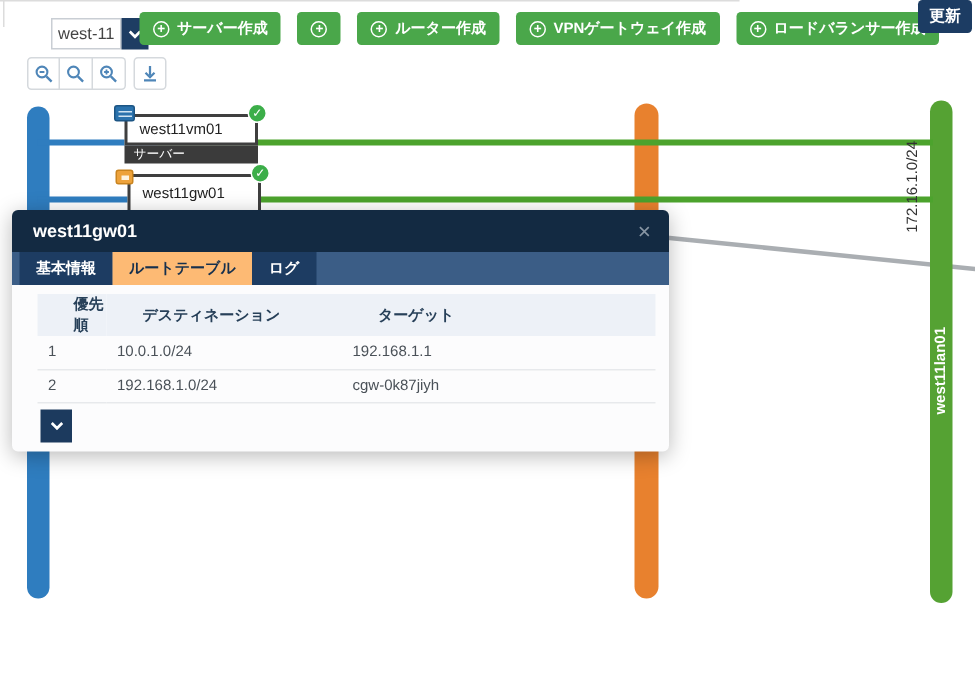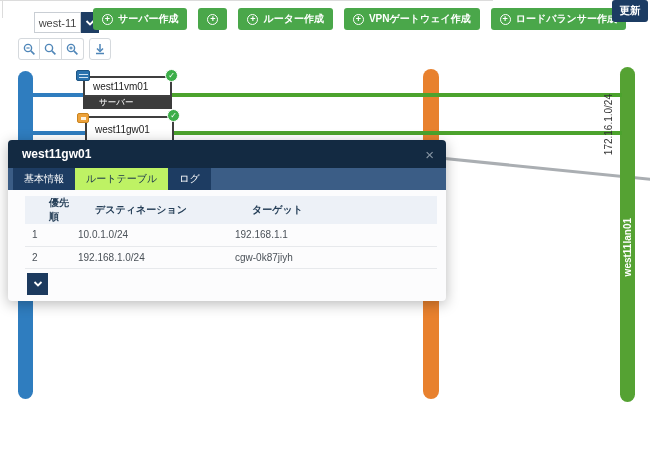--- a/index.html
+++ b/index.html
@@ -42,35 +42,35 @@
 
   .vtext { writing-mode:vertical-rl; transform:rotate(180deg); }
   .cidr-label { position:absolute; left:601px; top:68px; width:15px; height:114px; z-index:4; font-size:10px; color:#333; display:flex; align-items:center; justify-content:center; }
   .lan-name { position:absolute; left:620px; top:200px; width:15px; height:95px; z-index:4; font-size:10px; font-weight:bold; color:#fff; display:flex; align-items:center; justify-content:center; }
 
   .node { position:absolute; width:89px; z-index:4; }
   .node .box { background:#fff; border:2px solid #3f3f3f; font-size:10px; color:#222; height:21px; display:flex; align-items:center; padding-left:8px; white-space:nowrap; }
   .node1 { left:83px; top:76px; }
   .node2 { left:85px; top:116px; }
   .node2 .box { height:26px; align-items:flex-start; padding-top:6px; }
-  .node .tip { background:#3b3b3b; color:#fff; font-size:8.5px; height:12px; display:flex; align-items:center; padding-left:16px; }
+  .node .tip { background:#3b3b3b; color:#fff; font-size:8.5px; height:12px; display:flex; align-items:center; padding-left:6px; }
   .check { position:absolute; right:-6px; top:-7px; width:13px; height:13px; background:#3cae49; border:1px solid #fff; border-radius:50%; color:#fff; font-size:8px; font-weight:bold; display:flex; align-items:center; justify-content:center; z-index:5; }
   .server-icon { position:absolute; left:-7px; top:-6px; width:14px; height:11px; background:#2a72ad; border:1px solid #1c5584; border-radius:2px; z-index:5; }
   .server-icon::after { content:""; position:absolute; left:2px; top:3px; width:9px; height:1px; background:#cfe3f2; box-shadow:0 3px 0 #cfe3f2; }
   .gateway-icon { position:absolute; left:-8px; top:-3px; width:12px; height:10px; background:#eda23b; border:1px solid #c9841f; border-radius:2px; z-index:5; }
   .gateway-icon::after { content:""; position:absolute; left:3px; top:3px; width:5px; height:3px; background:#fdf3e0; }
 
   
   .modal { position:absolute; left:8px; top:140px; width:438px; height:161px; background:#fcfcfd; border-radius:4px; box-shadow:0 3px 14px rgba(0,0,0,.28); z-index:10; }
   .modal-header { height:28px; background:#132a42; border-radius:4px 4px 0 0; display:flex; align-items:center; justify-content:space-between; padding:0 12px 0 14px; }
   .modal-title { color:#fff; font-size:12px; font-weight:bold; }
   .modal-close { color:#8795a3; font-size:15px; line-height:15px; cursor:pointer; }
   .tabbar { height:22px; background:#3b5d86; display:flex; padding-left:5px; }
-  .tab { height:22px; display:flex; align-items:center; padding:0 11px; background:#1d3c62; color:#fff; font-size:10px; font-weight:normal; cursor:pointer; white-space:nowrap; }
-  .tab.active { background:#bef264; color:#16304d; }
+  .tab { height:22px; display:flex; align-items:center; padding:0 11px; background:#1d3c62; color:#fff; font-size:10px; font-weight:bold; cursor:pointer; white-space:nowrap; }
+  .tab.active { background:#fdba74; color:#16304d; }
   .rt-table { position:absolute; left:17px; top:56px; width:412px; border-collapse:collapse; table-layout:fixed; }
   .rt-table th { background:#edf1f7; color:#274059; font-size:10px; font-weight:bold; text-align:left; height:21px; padding-left:24px; }
   .rt-table td { color:#4a5158; font-size:10px; height:22px; padding-left:7px; border-bottom:1px solid #e7e9ec; }
   .col1 { width:46px; } .col2 { width:157px; }
   .action-select { position:absolute; left:19px; top:133px; height:22px; display:flex; cursor:pointer; }
   .action-select .val { width:148px; background:#fff; border:1px solid #c5cad0; font-size:10px; color:#555; display:flex; align-items:center; padding-left:7px; white-space:nowrap; }
   .action-select .chev { width:21px; background:#1c3a5e; display:flex; align-items:center; justify-content:center; }
 </style>
 </head>
 <body>

